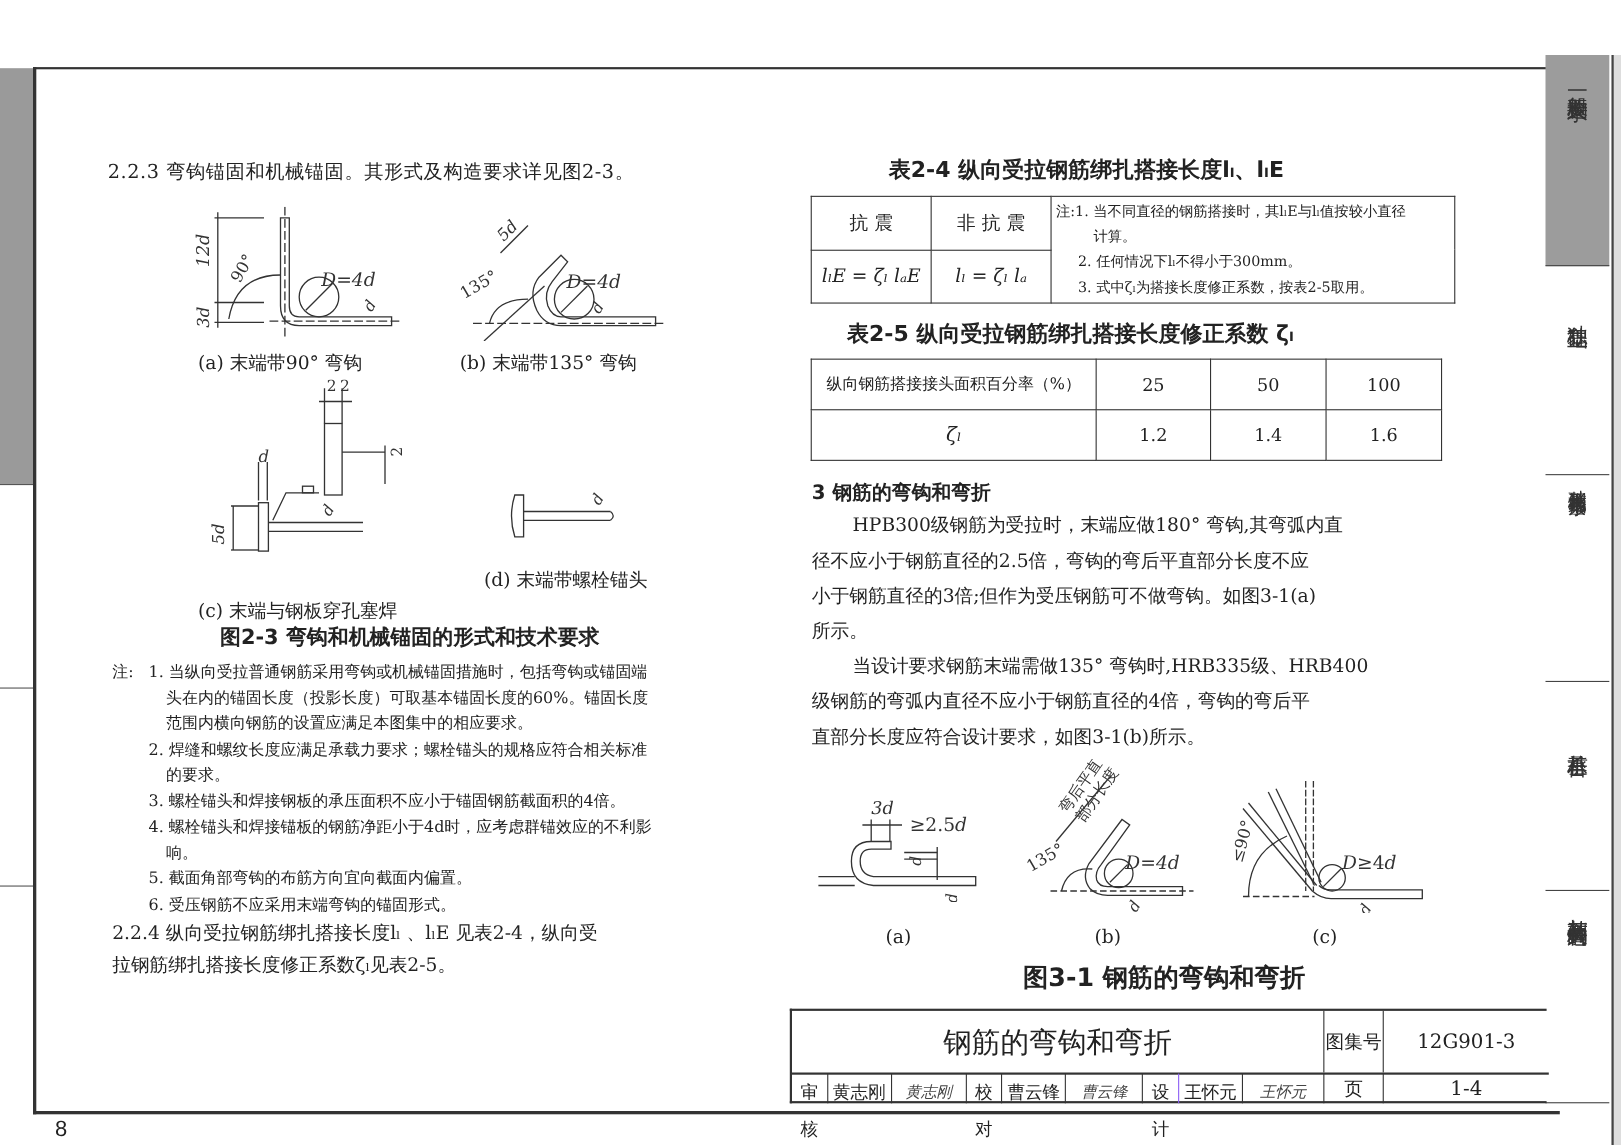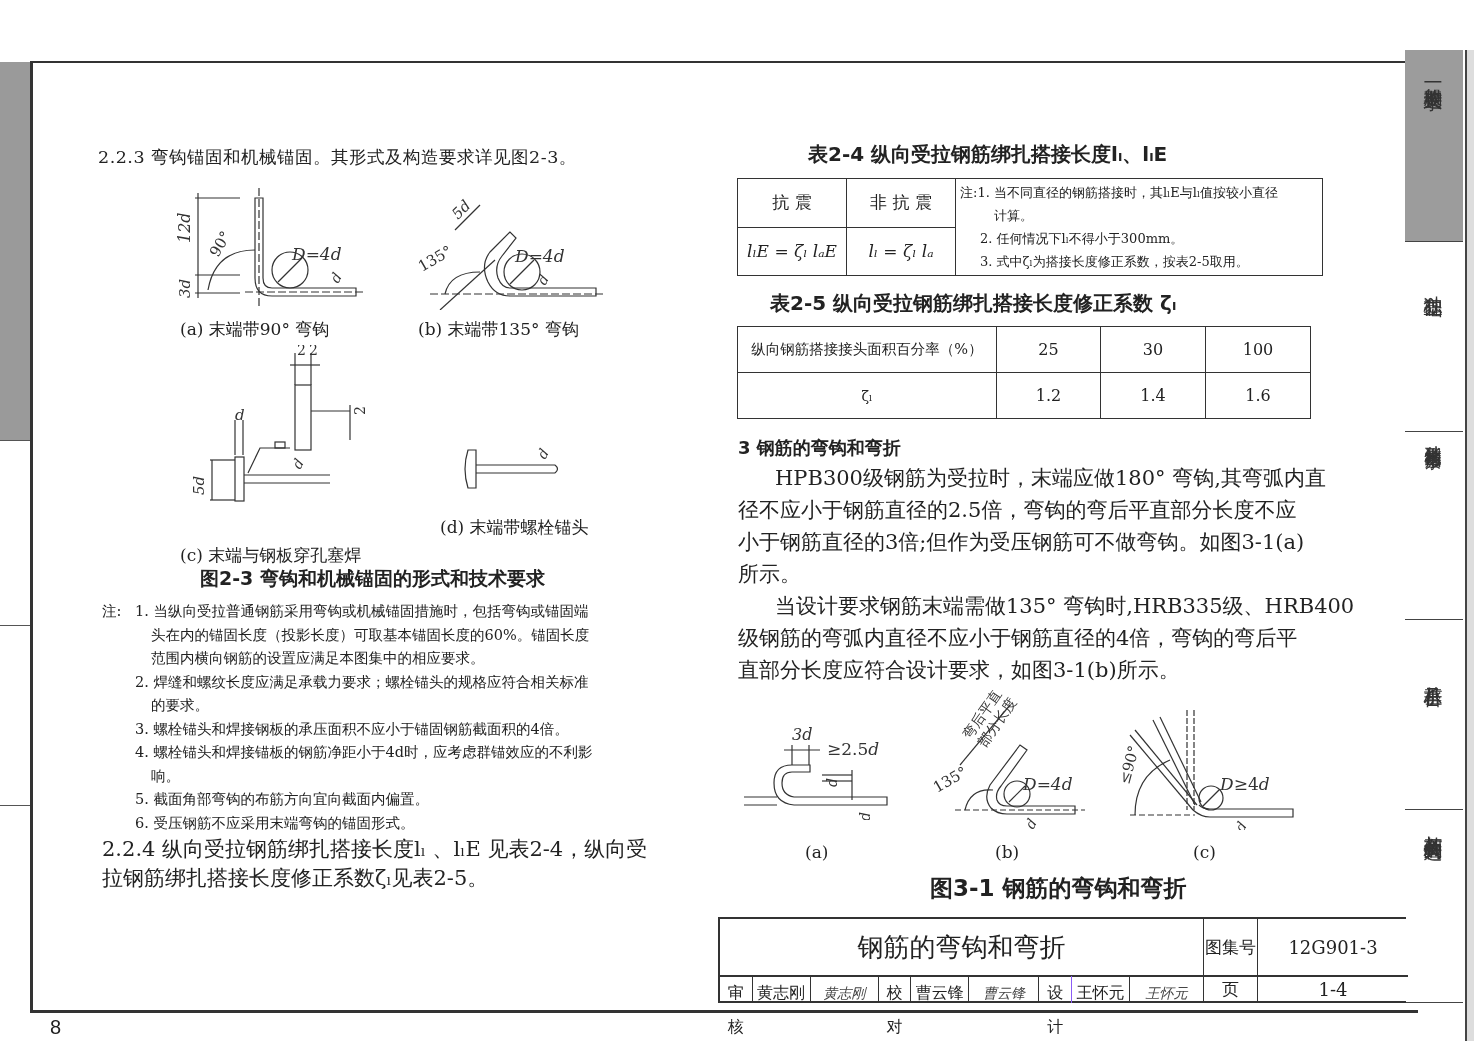--- a/index.html
+++ b/index.html
@@ -24,21 +24,21 @@
   .cap{font-size:17px;}
   .figtitle{font-family:"DejaVu Sans",sans-serif;font-weight:bold;font-size:19px;}
   .notes{font-size:14.5px;line-height:23.5px;}
   .tbl-title{font-family:"DejaVu Sans",sans-serif;font-weight:bold;font-size:20px;}
   table{border-collapse:collapse;padding-left:21px;}
   td{border:1.5px solid #333;text-align:center;padding:0;}
   .tb4{left:737px;top:178px;}
   .tb4 td{height:46px;font-size:17px;}
   .tb5{left:737px;top:326px;}
   .tb5 td{height:45px;font-size:16px;}
-  .para{font-size:21px;line-height:32px;}
+  .para{font-size:17px;line-height:32px;}
   .ttl-block{left:718px;top:917px;width:688px;height:86px;border:2px solid #333;box-sizing:border-box;border-right:none;}
   .svg{position:absolute;}
 </style>
 </head>
 <body>
 
 <div class="abs left-tab-grey"></div>
 <div class="abs left-line" style="top:440px"></div>
 <div class="abs left-line" style="top:625px"></div>
 <div class="abs left-line" style="top:805px"></div>
@@ -181,25 +181,25 @@
   </tr>
 </tbody>
   </table>
 
 <div class="abs tbl-title" style="left:770px;top:290px;">表2-5 纵向受拉钢筋绑扎搭接长度修正系数 ζₗ</div>
 <table class="abs tb5">
   <tbody>
       <tr>
     <td style="width:258px;font-size:14.5px">纵向钢筋搭接接头面积百分率（%）</td>
     <td style="width:103px">25</td>
-    <td style="width:104px">30</td>
+    <td style="width:104px">50</td>
     <td style="width:104px">100</td>
   </tr>
   <tr>
-    <td style="font-size:14px">ζₗ</td>
+    <td style="font-style:italic;font-size:18px">ζₗ</td>
     <td>1.2</td>
     <td>1.4</td>
     <td>1.6</td>
   </tr>
 </tbody>
   </table>
 
 <div class="abs" style="left:738px;top:436px;font-family:'DejaVu Sans',sans-serif;font-weight:bold;font-size:18px;">3   钢筋的弯钩和弯折</div>
 <div class="abs para" style="left:738px;top:462px;">
   <div style="padding-left:37px">HPB300级钢筋为受拉时，末端应做180° 弯钩,其弯弧内直</div>

